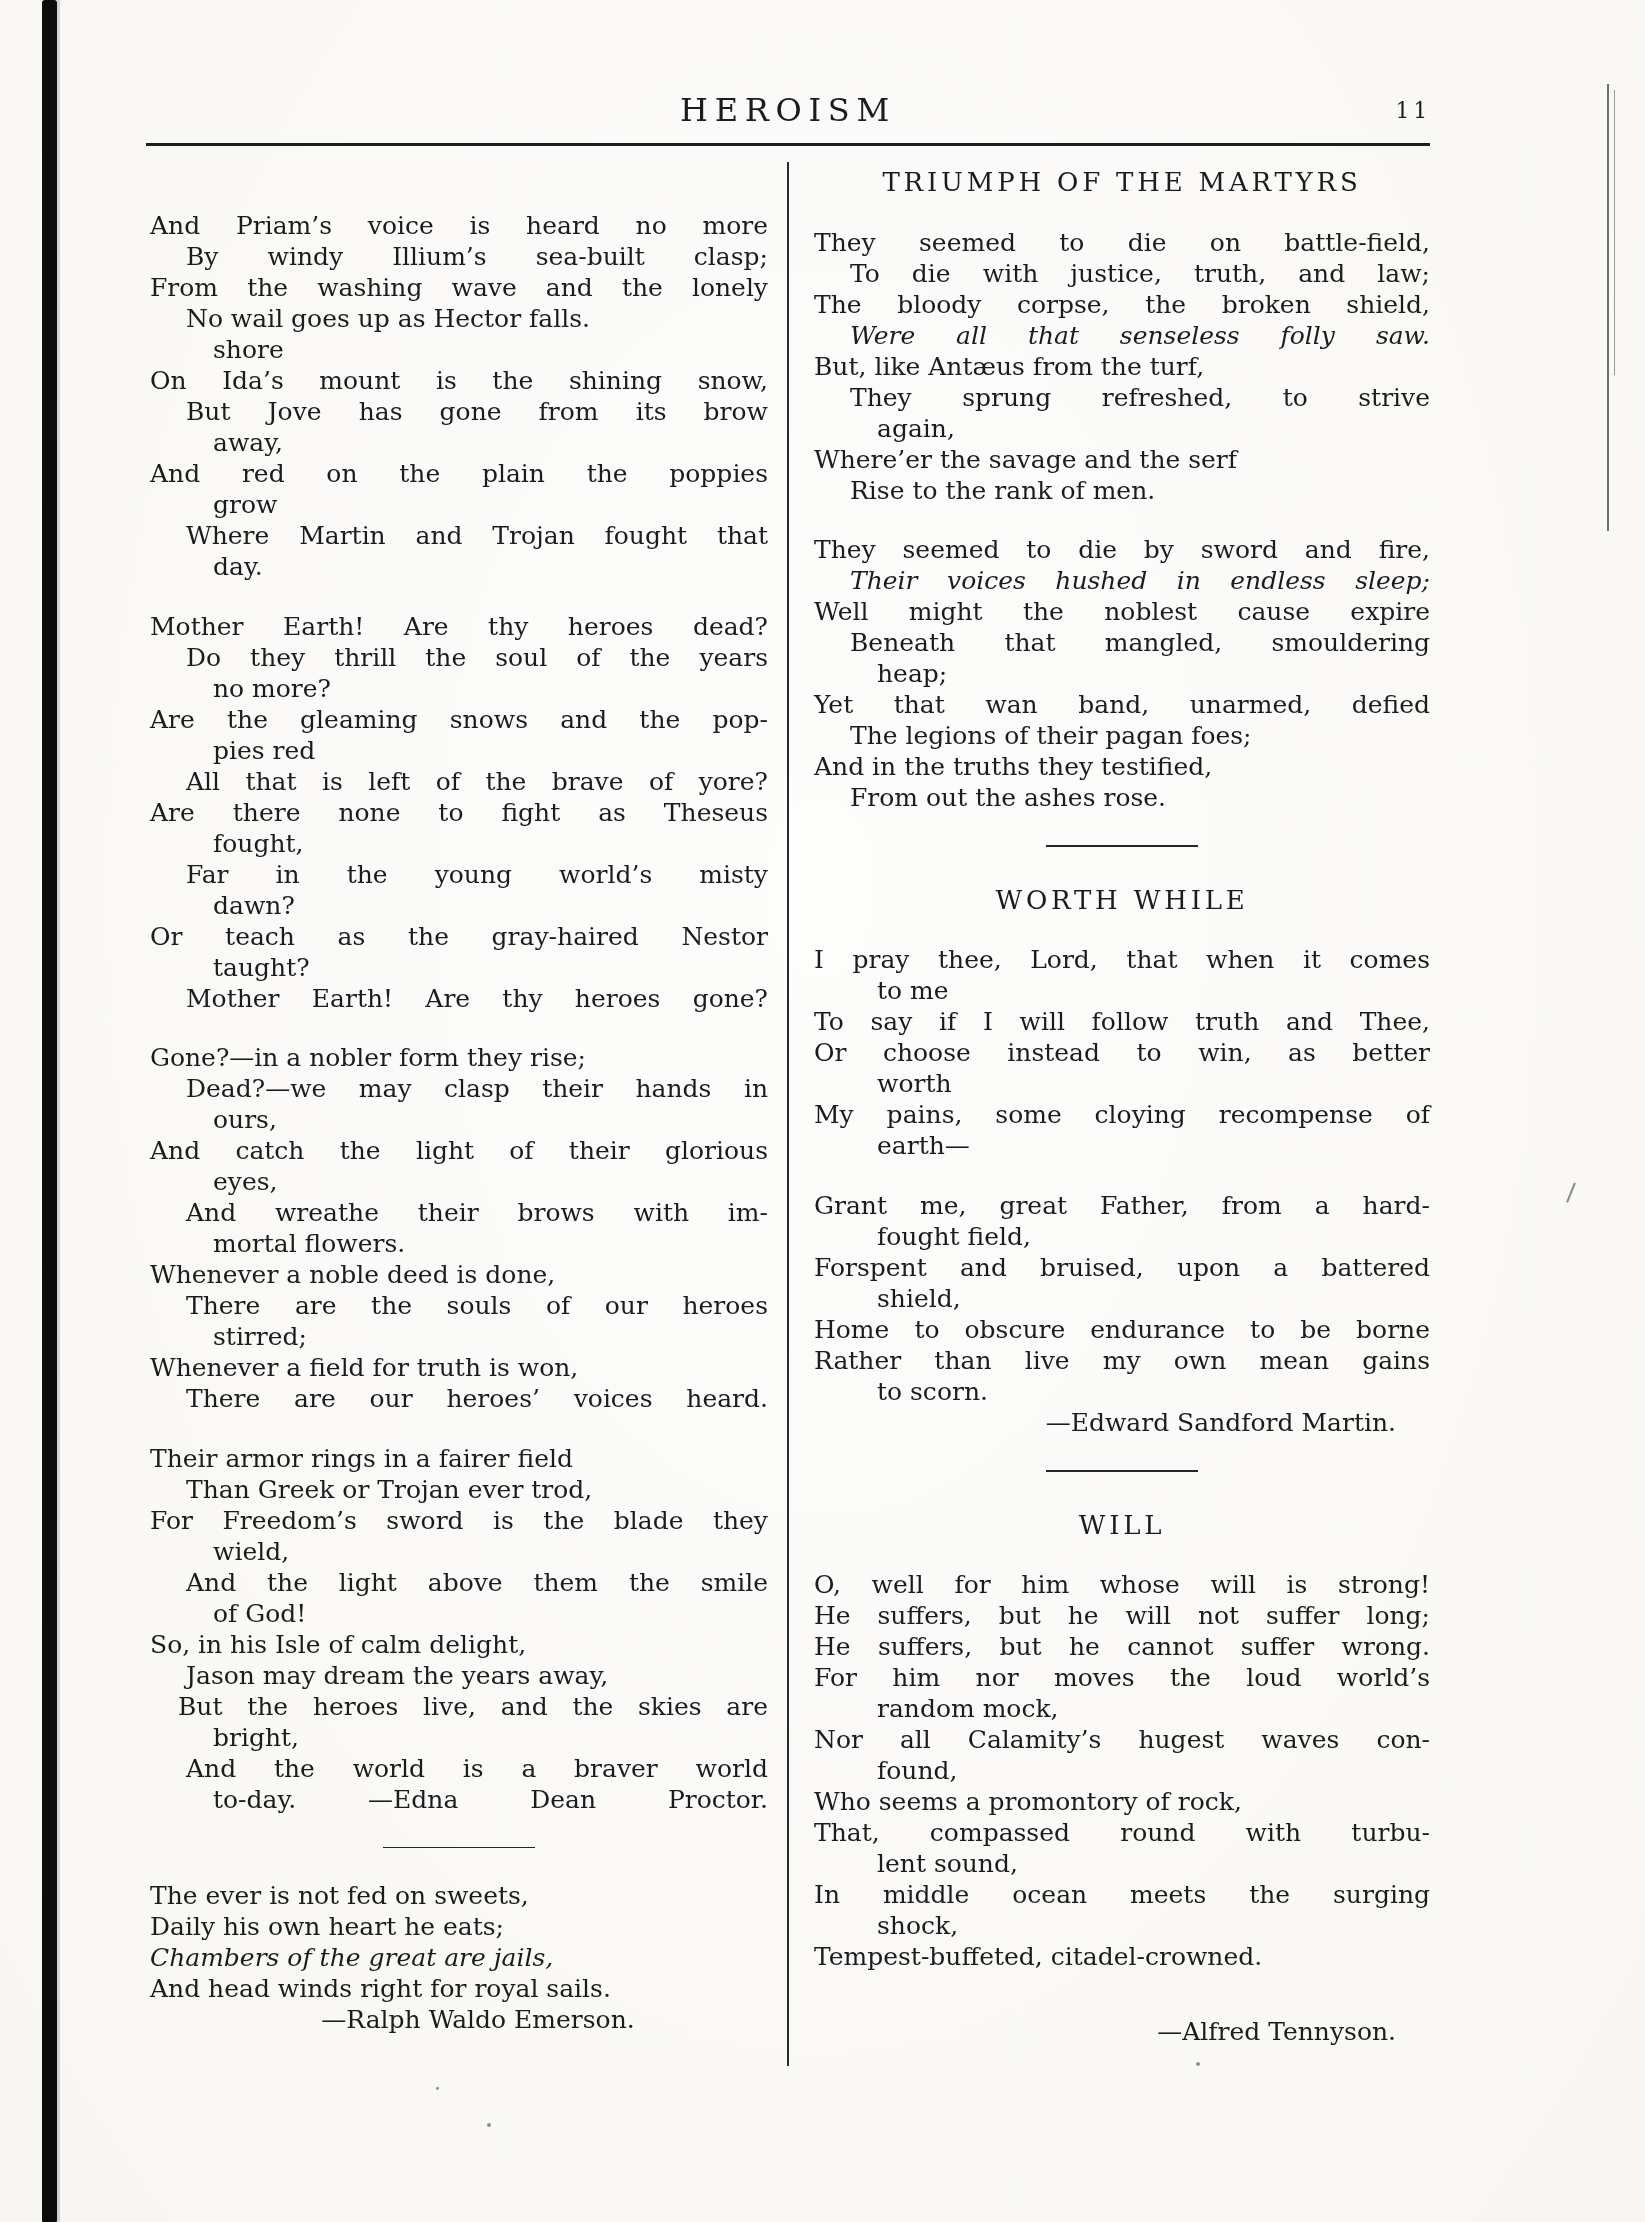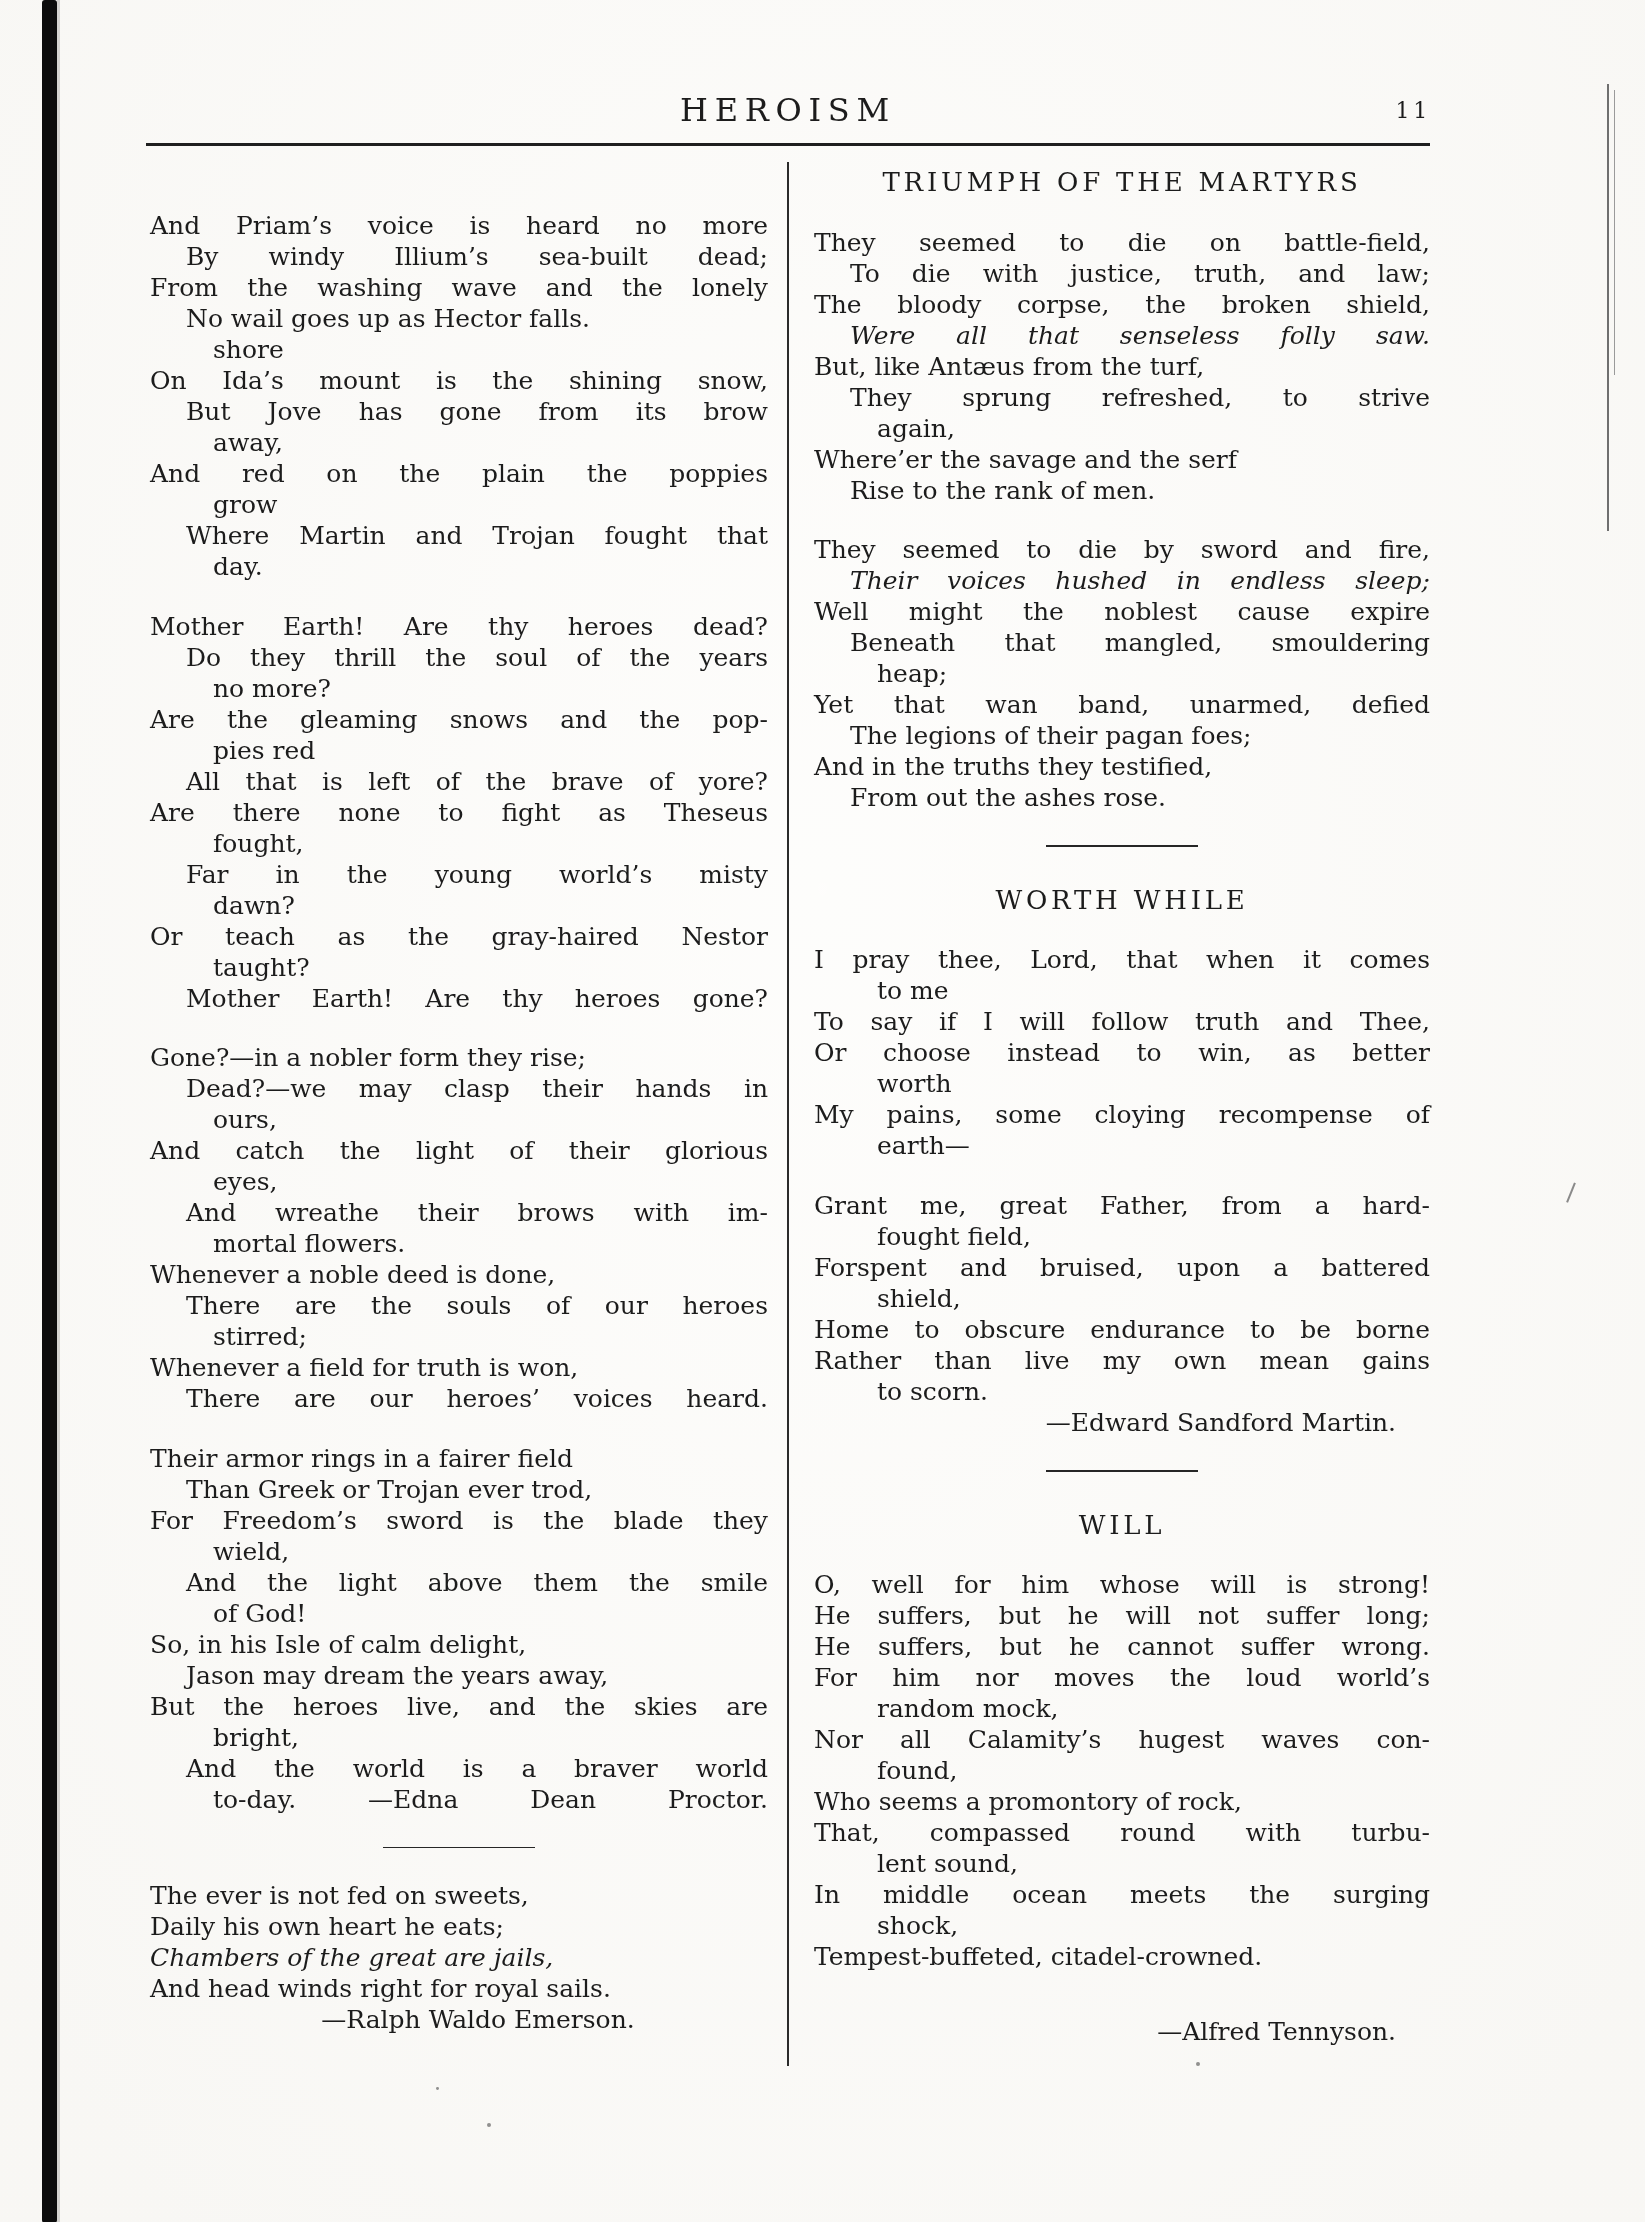--- a/index.html
+++ b/index.html
@@ -89,21 +89,21 @@
 
   <div class="header-title">HEROISM</div>
   <div class="page-number">11</div>
   <div class="header-rule"></div>
 
   <div class="col-rule"></div>
 
   <div class="column left">
       <div class="stanza">
         <div class="line justify" style="padding-left: 0px;">And Priam’s voice is heard no more</div>
-        <div class="line justify" style="padding-left: 36px;">By windy Illium’s sea-built dead;</div>
+        <div class="line justify" style="padding-left: 36px;">By windy Illium’s sea-built clasp;</div>
         <div class="line justify" style="padding-left: 0px;">From the washing wave and the lonely</div>
         <div class="line" style="padding-left: 36px;">No wail goes up as Hector falls.</div>
         <div class="line" style="padding-left: 63px;">shore</div>
         <div class="line justify" style="padding-left: 0px;">On Ida’s mount is the shining snow,</div>
         <div class="line justify" style="padding-left: 36px;">But Jove has gone from its brow</div>
         <div class="line" style="padding-left: 63px;">away,</div>
         <div class="line justify" style="padding-left: 0px;">And red on the plain the poppies</div>
         <div class="line" style="padding-left: 63px;">grow</div>
         <div class="line justify" style="padding-left: 36px;">Where Martin and Trojan fought that</div>
         <div class="line" style="padding-left: 63px;">day.</div>
@@ -139,21 +139,21 @@
       </div>
       <div class="stanza">
         <div class="line" style="padding-left: 0px;">Their armor rings in a fairer field</div>
         <div class="line" style="padding-left: 36px;">Than Greek or Trojan ever trod,</div>
         <div class="line justify" style="padding-left: 0px;">For Freedom’s sword is the blade they</div>
         <div class="line" style="padding-left: 63px;">wield,</div>
         <div class="line justify" style="padding-left: 36px;">And the light above them the smile</div>
         <div class="line" style="padding-left: 63px;">of God!</div>
         <div class="line" style="padding-left: 0px;">So, in his Isle of calm delight,</div>
         <div class="line" style="padding-left: 36px;">Jason may dream the years away,</div>
-        <div class="line justify" style="padding-left: 0px;">But the heroes live, and the skies are</div>
+        <div class="line justify" style="padding-left: 0px; margin-left: 28px;">But the heroes live, and the skies are</div>
         <div class="line" style="padding-left: 63px;">bright,</div>
         <div class="line justify" style="padding-left: 36px;">And the world is a braver world</div>
         <div class="line justify" style="padding-left: 63px;">to-day. —Edna Dean Proctor.</div>
       </div>
       <div class="divider"></div>
       <div class="stanza">
         <div class="line" style="padding-left: 0px;">The ever is not fed on sweets,</div>
         <div class="line" style="padding-left: 0px;">Daily his own heart he eats;</div>
         <div class="line italic" style="padding-left: 0px;">Chambers of the great are jails,</div>
         <div class="line" style="padding-left: 0px;">And head winds right for royal sails.</div>

